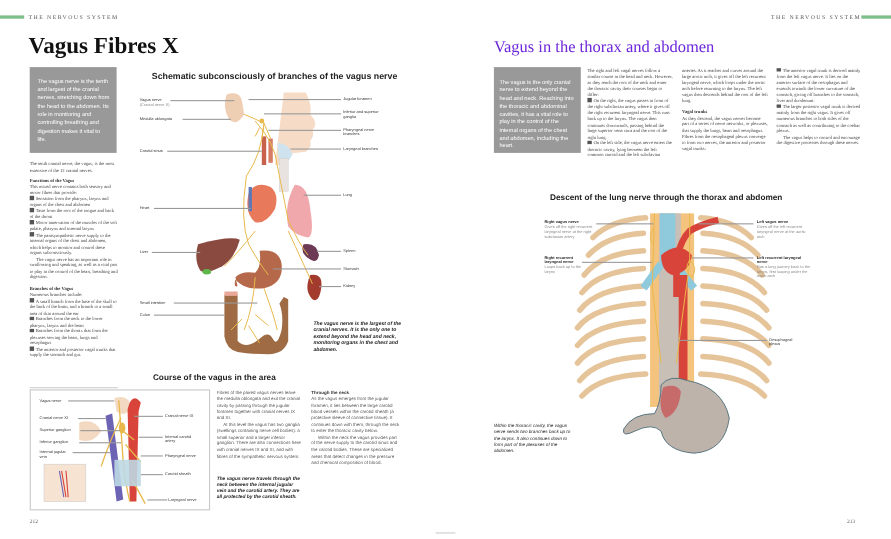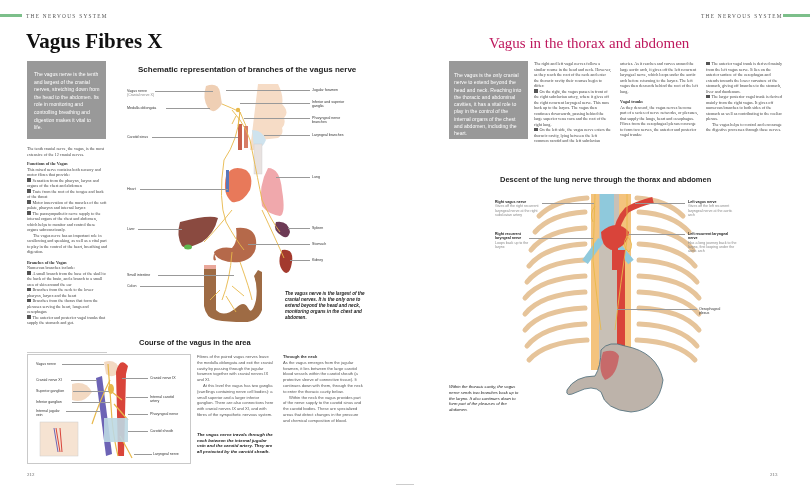--- a/index.html
+++ b/index.html
@@ -8,21 +8,21 @@
 
   .page { position: absolute; top: 0; height: 490px; width: 405px; }
   .page.left { left: 0; }
   .page.right { left: 405px; }
   .gutter { position: absolute; left: 396px; top: 484px; width: 18px; height: 1px; background: #ccc; }
 
   .section-header { position: absolute; top: 13px; font-size: 5.3px; letter-spacing: 1.3px; color: #555; font-family: "Liberation Serif", serif; }
   .green-bar { position: absolute; top: 14px; height: 3px; background: #7cbf8a; }
 
   .title-main { position: absolute; font-family: "Liberation Serif", serif; font-weight: bold; color: #111; }
-  .title-sub { position: absolute; font-family: "Liberation Serif", serif; color: #be185d; margin-left: 40px; }
+  .title-sub { position: absolute; font-family: "Liberation Serif", serif; color: #6d28d9; }
 
   .intro-box { position: absolute; background: #999; color: #fff; font-family: "Liberation Sans", sans-serif; font-size: 5.1px; line-height: 7.6px; padding: 10px 6px 10px 7px; }
 
   .body-col { position: absolute; font-size: 4.2px; line-height: 5.5px; color: #444; }
   .body-col p { margin-bottom: 0; }
   .body-col .h { font-weight: bold; color: #333; margin-top: 4px; }
   .body-col .indent { text-indent: 6px; }
   .sq { display: inline-block; width: 3.5px; height: 3.5px; background: #555; margin-right: 2px; vertical-align: 0; }
 
   .fig-title { position: absolute; font-family: "Liberation Sans", sans-serif; font-weight: bold; font-size: 8px; color: #222; white-space: nowrap; }
@@ -64,21 +64,21 @@
     <p class="indent">The vagus nerve has an important role in swallowing and speaking, as well as a vital part to play in the control of the heart, breathing and digestion.</p>
     <p class="h" style="margin-top:5px;">Branches of the Vagus</p>
     <p>Numerous branches include:</p>
     <p><span class="sq"></span><span>A small branch from the base of the skull to the back of the brain, and a branch to a small area of skin around the ear</span></p>
     <p><span class="sq"></span><span>Branches from the neck to the lower pharynx, larynx and the heart</span></p>
     <p><span class="sq"></span><span>Branches from the thorax that form the plexuses serving the heart, lungs and oesophagus</span></p>
     <p><span class="sq"></span><span>The anterior and posterior vagal trunks that supply the stomach and gut.</span></p>
   </div>
   <div class="rule" style="left:27px;top:352px;width:80px;"></div>
 
-  <div class="fig-title" style="left:138px;top:65px;">Schematic representation of branches of the vagus nerve</div>
+  <div class="fig-title" style="left:138px;top:65px;">Schematic subconsciously of branches of the vagus nerve</div>
 
   <svg style="left:0;top:0;" width="405" height="345" viewBox="0 0 405 345">
 
     <path d="M258 84 L278 84 Q284 96 282 104 Q290 112 284 118 Q286 124 282 128 Q284 134 278 138 L260 140 L256 150 L250 150 Z" fill="#f6dcc6"></path>
 
     <path d="M206 86 Q218 82 220 92 L222 104 Q214 116 208 108 Q202 98 206 86 Z" fill="#efcfb4"></path>
 
     <rect x="238" y="124" width="4" height="26" fill="#c8614c"></rect>
     <rect x="244" y="126" width="4" height="22" fill="#d77d66"></rect>
     <path d="M252 130 Q262 130 266 140 Q262 150 254 148 Z" fill="#cfe3ee"></path>

